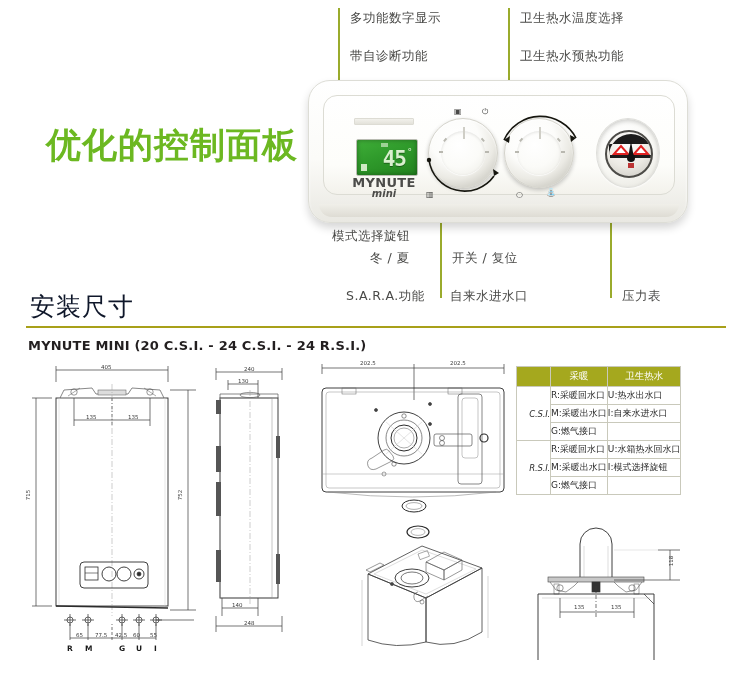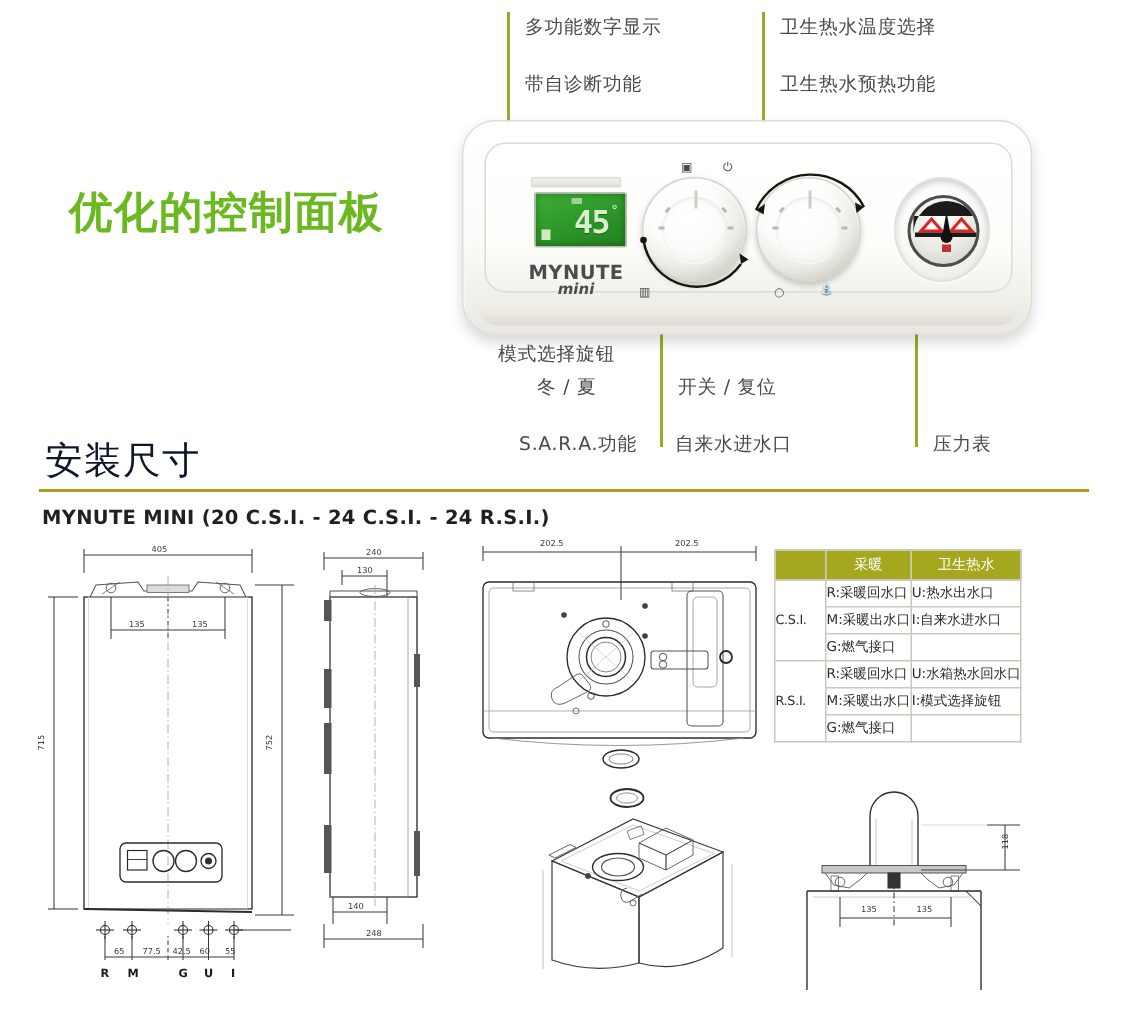--- a/index.html
+++ b/index.html
@@ -20,21 +20,21 @@
     position: absolute;
     font-family: "DejaVu Sans", "Liberation Sans", sans-serif;
     font-size: 12.5px;
     color: #4a4a48;
     white-space: nowrap;
     letter-spacing: 0.5px;
   }
 
   #heading-optimized {
     position: absolute; left: 46px; top: 122px;
-    font-size: 29px; font-weight: bold;
+    font-size: 35px; font-weight: bold;
     color: #6cb821;
     letter-spacing: 1px;
   }
 
   #heading-install {
     position: absolute; left: 30px; top: 290px;
     font-size: 25px; font-weight: normal;
     color: #0f172a;
     letter-spacing: 1px;
   }
@@ -61,21 +61,21 @@
     background: linear-gradient(180deg,#ffffff 0%,#fdfdfa 70%,#f3f2ec 100%);
   }
   #device-lip {
     position: absolute; left: 10px; bottom: 5px; width: 360px; height: 13px;
     border-radius: 0 0 18px 18px;
     background: linear-gradient(180deg,#f0efe9,#dedcd4);
   }
 
   
   #lcd {
-    position: absolute; left: 32px; top: 32px;
+    position: absolute; left: 32px; top: 43px;
     width: 62px; height: 37px;
     background: linear-gradient(160deg,#3fae38 0%,#2f9a2b 45%,#23831f 100%);
     border: 1px solid #b9bcb2;
     border-radius: 2px;
     box-shadow: inset 0 0 5px rgba(0,0,0,0.35);
   }
   #lcd-value {
     position: absolute; right: 11px; top: 7px;
     font-family: "DejaVu Sans Mono", "Liberation Mono", monospace;
     font-size: 21px; font-weight: bold;
@@ -193,22 +193,23 @@
     border: 1px solid #c9c9bb;
     text-align: center;
   }
   #spec-table td {
     border: 1px solid #c9c9bb;
     padding: 2px 0;
     height: 16px;
     white-space: nowrap;
   }
   #spec-table td.rowhead {
-    text-align: left; font-size: 8.5px; letter-spacing: -0.2px;
+    text-align: right; font-size: 8.5px; letter-spacing: -0.2px;
     width: 34px;
+    font-style: italic;
   }
   #spec-table th.corner { background: #a5a81e; }
 </style>
 </head>
 <body>
 
 <div id="panel-section">
 
   <div id="heading-optimized">优化的控制面板</div>
 
@@ -217,21 +218,21 @@
 
   <div class="callout-line" style="left:440px; top:140px; height:158px;"></div>
   <div class="callout-line" style="left:610px; top:152px; height:146px;"></div>
 
   <div class="callout-label" style="left:350px; top:10px;">多功能数字显示</div>
   <div class="callout-label" style="left:350px; top:48px;">带自诊断功能</div>
   <div class="callout-label" style="left:520px; top:10px;">卫生热水温度选择</div>
   <div class="callout-label" style="left:520px; top:48px;">卫生热水预热功能</div>
 
   <div class="callout-label" style="left:332px; top:228px;">模式选择旋钮</div>
-  <div class="callout-label" style="left:358px; top:250px;">冬 / 夏</div>
+  <div class="callout-label" style="left:370px; top:250px;">冬 / 夏</div>
   <div class="callout-label" style="left:452px; top:250px;">开关 / 复位</div>
   <div class="callout-label" style="left:346px; top:288px;">S.A.R.A.功能</div>
   <div class="callout-label" style="left:450px; top:288px;">自来水进水口</div>
   <div class="callout-label" style="left:622px; top:288px;">压力表</div>
 
   <div id="device">
     <div id="device-inner">
 
       <div id="slot"></div>
 

